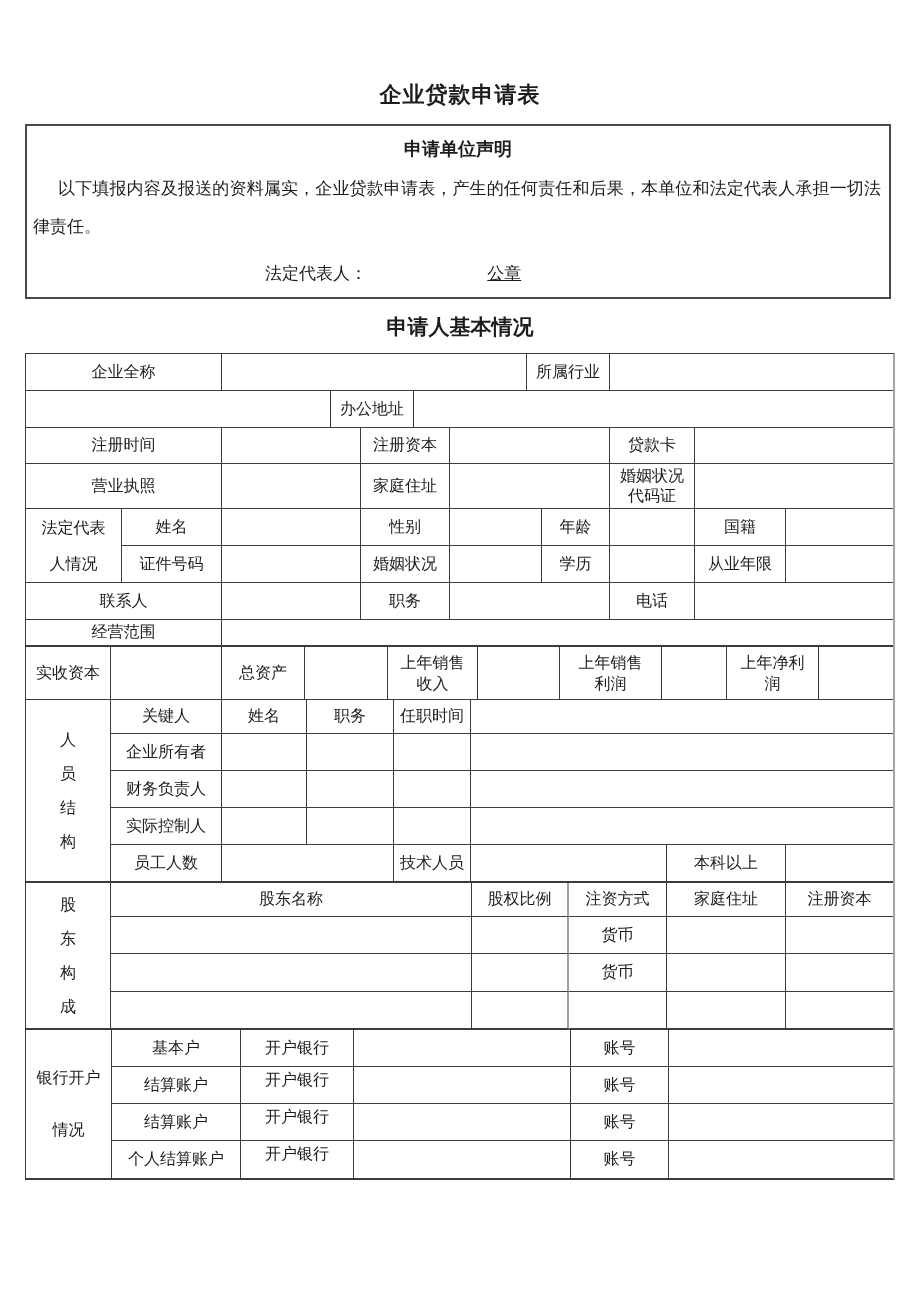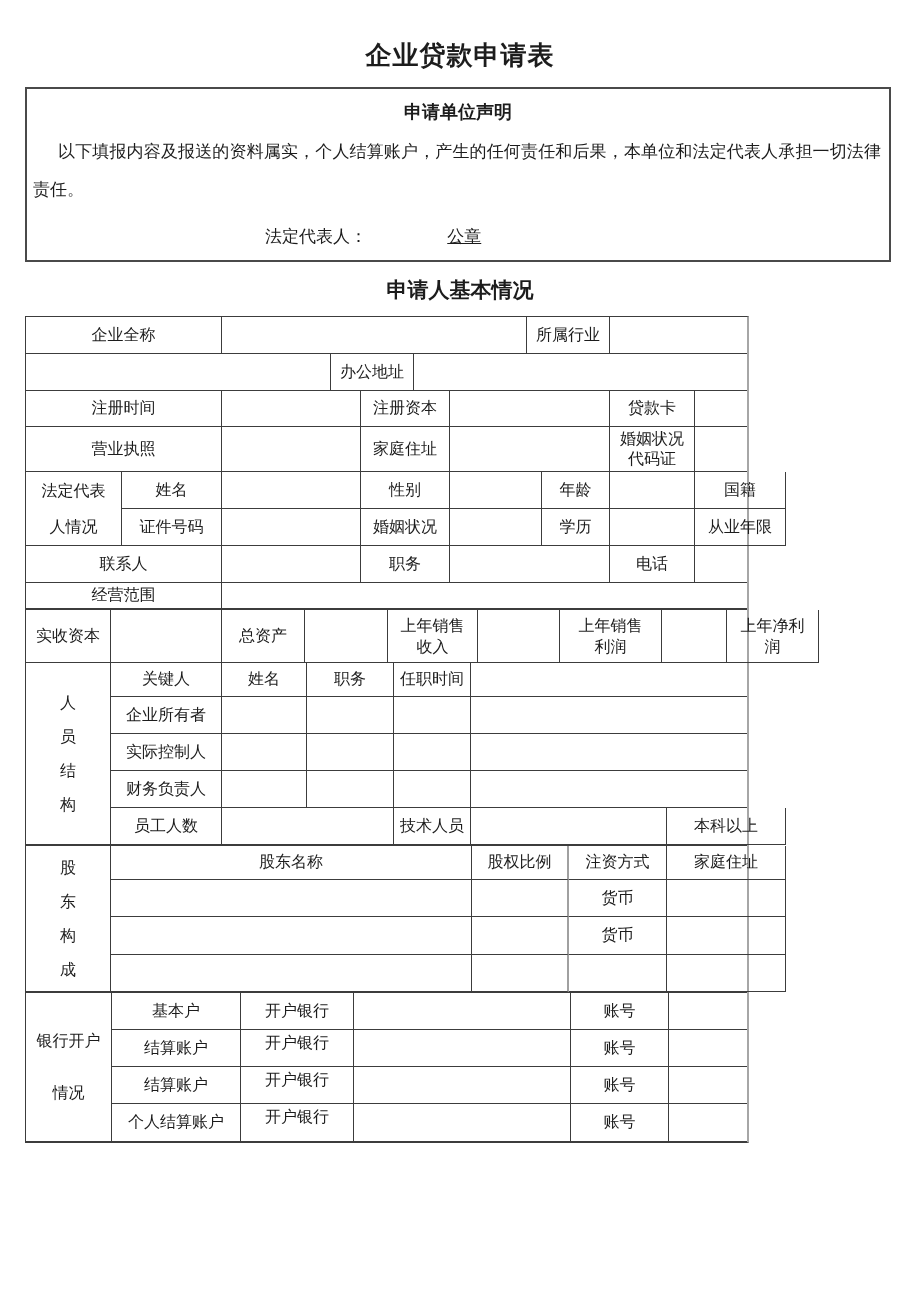--- a/index.html
+++ b/index.html
@@ -1,28 +1,28 @@
 <!DOCTYPE html>
 <html><head>
 <meta charset="utf-8">
 <style>
   html,body{margin:0;padding:0;background:#ffffff;}
   .page{
     position:relative;width:920px;height:1302px;background:#ffffff;overflow:hidden;
     font-family:"Liberation Serif","DejaVu Serif",serif;color:#1c1c1c;
   }
-  .doc-title{margin:0;padding-top:38px;text-align:center;font-size:26px;font-weight:bold;letter-spacing:1px;}
+  .doc-title{margin:0;padding-top:80px;text-align:center;font-size:22px;font-weight:bold;letter-spacing:1px;}
   .decl-box{box-sizing:border-box;margin:14px 0 0 25px;width:866px;height:175px;border:2px solid #4a4a4a;}
   .decl-heading{margin-top:11px;text-align:center;font-size:18px;font-weight:bold;}
   .decl-body{margin:9px 8px 0 6px;font-size:17px;line-height:38px;text-indent:25px;text-align:justify;}
   .decl-repline{margin-top:16px;padding-left:238px;font-size:17px;}
-  .decl-seal{margin-left:76px;text-decoration:underline;}
+  .decl-seal{margin-left:116px;text-decoration:underline;}
   .section-title{margin:14px 0 0 0;text-align:center;font-size:21px;font-weight:bold;}
   .tbl{
-    box-sizing:border-box;margin:12px 16px 0 25px;width:724px;
+    box-sizing:border-box;margin:12px 16px 0 25px;width:870px;
     border-top:1px solid #3c3c3c;border-left:1px solid #3c3c3c;
     border-right:2px solid #a6a6a6;border-bottom:1px solid #3c3c3c;
   }
   .tr{display:flex;width:100%;}
   .blk{display:flex;width:100%;}
   .blk-rows{flex:1;min-width:0;display:flex;flex-direction:column;}
   .td{
     box-sizing:border-box;flex-shrink:0;
     border-right:1px solid #3c3c3c;border-bottom:1px solid #3c3c3c;
     display:flex;align-items:center;justify-content:center;
@@ -41,21 +41,21 @@
 </style>
 </head>
 <body>
 
 <div class="page">
 
   <h1 class="doc-title">企业贷款申请表</h1>
 
   <div class="decl-box">
     <div class="decl-heading">申请单位声明</div>
-    <div class="decl-body">以下填报内容及报送的资料属实，个人结算账户，产生的任何责任和后果，本单位和法定代表人承担一切法律责任。</div>
+    <div class="decl-body">以下填报内容及报送的资料属实，企业贷款申请表，产生的任何责任和后果，本单位和法定代表人承担一切法律责任。</div>
     <div class="decl-repline">
       <span>法定代表人：</span>
       <span class="decl-seal">公章</span>
     </div>
   </div>
 
   <div class="section-title">申请人基本情况</div>
 
   <div class="tbl">
 
@@ -162,28 +162,28 @@
           <div class="td fill"></div>
         </div>
         <div class="tr" style="height:37px">
           <div class="td" style="width:111px">企业所有者</div>
           <div class="td" style="width:85px"></div>
           <div class="td" style="width:87px"></div>
           <div class="td" style="width:77px"></div>
           <div class="td fill"></div>
         </div>
         <div class="tr" style="height:37px">
-          <div class="td" style="width:111px">实际控制人</div>
+          <div class="td" style="width:111px">财务负责人</div>
           <div class="td" style="width:85px"></div>
           <div class="td" style="width:87px"></div>
           <div class="td" style="width:77px"></div>
           <div class="td fill"></div>
         </div>
         <div class="tr" style="height:37px">
-          <div class="td" style="width:111px">财务负责人</div>
+          <div class="td" style="width:111px">实际控制人</div>
           <div class="td" style="width:85px"></div>
           <div class="td" style="width:87px"></div>
           <div class="td" style="width:77px"></div>
           <div class="td fill"></div>
         </div>
         <div class="tr" style="height:37px">
           <div class="td" style="width:111px">员工人数</div>
           <div class="td" style="width:172px"></div>
           <div class="td" style="width:77px">技术人员</div>
           <div class="td" style="width:196px"></div>

